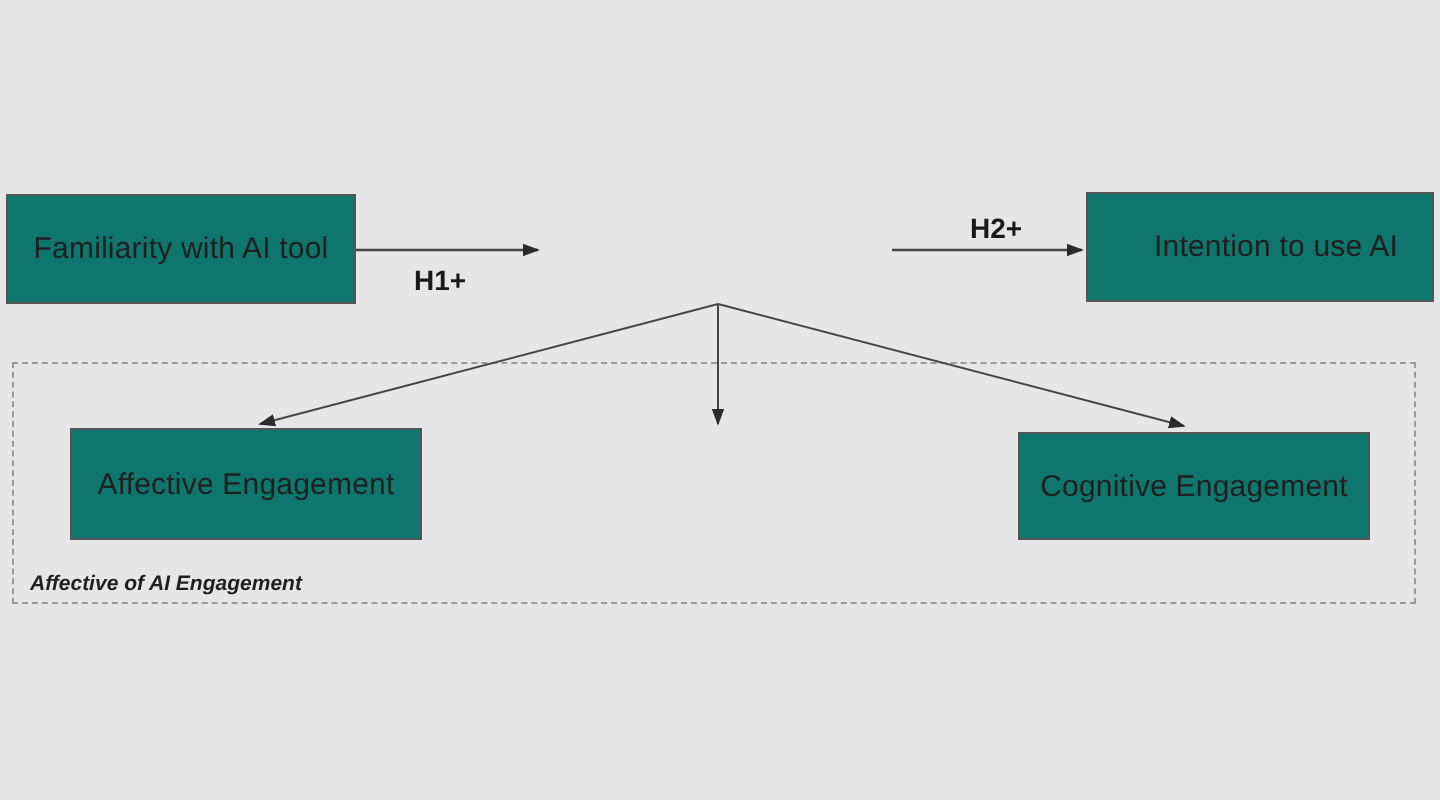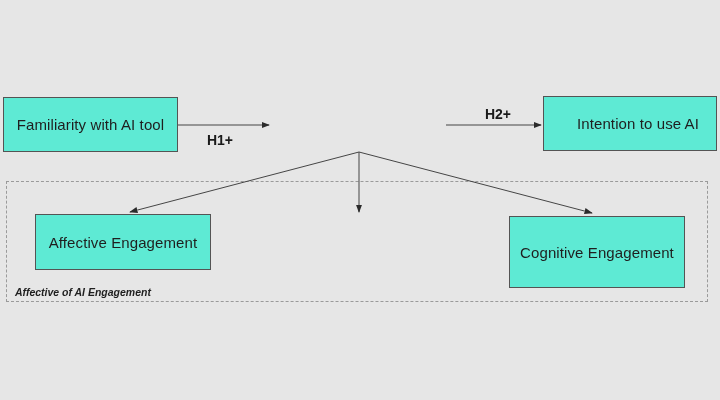--- a/index.html
+++ b/index.html
@@ -10,37 +10,37 @@
   .canvas {
     position: relative;
     width: 720px;
     height: 400px;
     background: #e6e6e6;
     overflow: hidden;
   }
   .node {
     position: absolute;
     box-sizing: border-box;
-    background: #5eead4;
+    background: #0f766e;
     border: 1.5px solid #545454;
     display: flex;
     align-items: center;
     justify-content: center;
     text-align: center;
     font-size: 15px;
     color: #1f1f1f;
     z-index: 2;
     letter-spacing: 0.1px;
   }
   #node-familiarity { left: 3px;   top: 97px;  width: 175px; height: 55px; }
   #node-engagement  { left: 271px; top: 97px;  width: 175px; height: 56px; }
   #node-intention   { left: 543px; top: 96px;  width: 174px; height: 55px; padding-left: 16px; }
   #node-affective   { left: 35px;  top: 214px; width: 176px; height: 56px; }
   #node-behavioral  { left: 272px; top: 215px; width: 176px; height: 54px; }
-  #node-cognitive   { left: 509px; top: 216px; width: 176px; height: 72px; }
+  #node-cognitive   { left: 509px; top: 216px; width: 176px; height: 54px; }
   .group-box {
     position: absolute;
     box-sizing: border-box;
     left: 6px; top: 181px; width: 702px; height: 121px;
     border: 1px dashed #9a9a9a;
     z-index: 1;
   }
   .group-caption {
     position: absolute;
     left: 8px; bottom: 3px;

